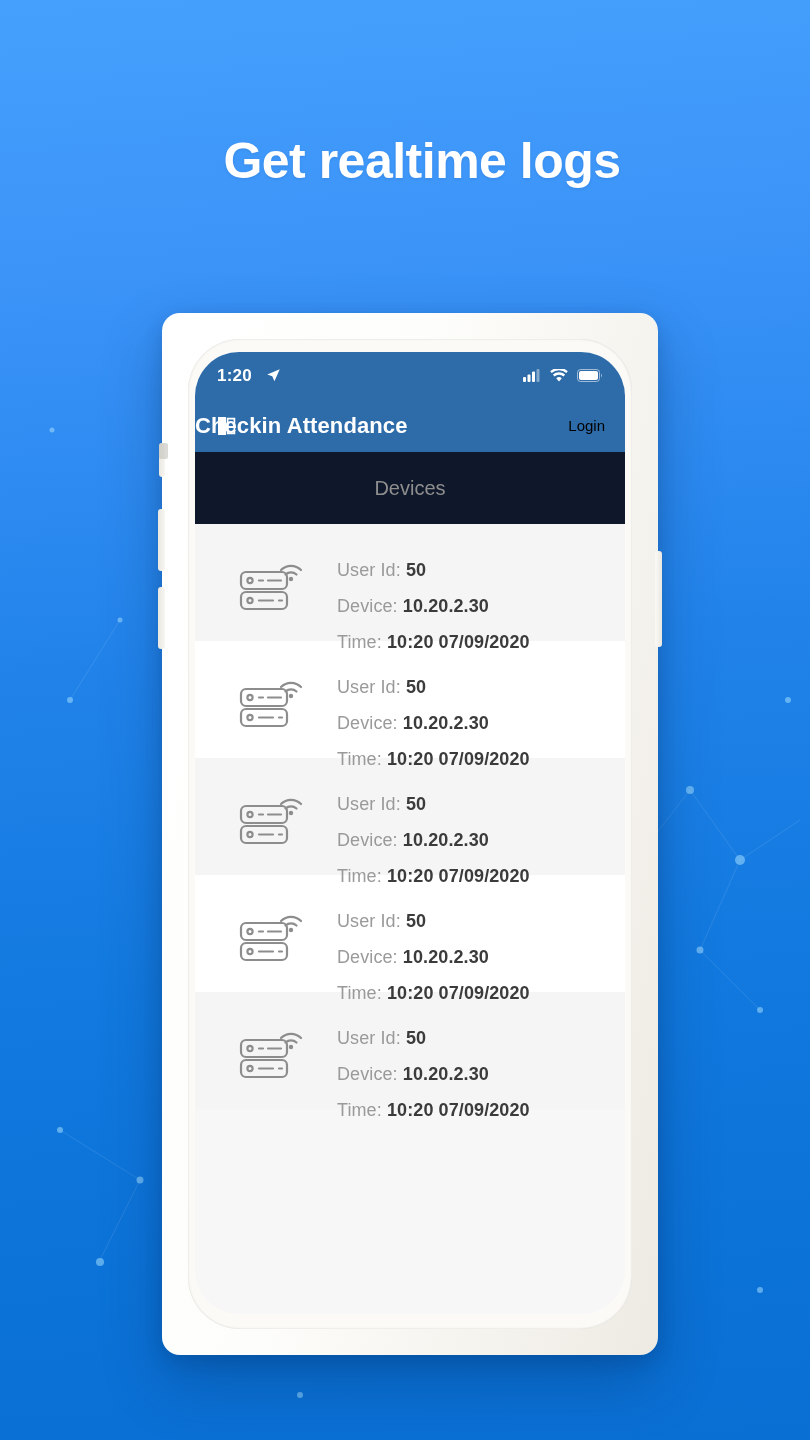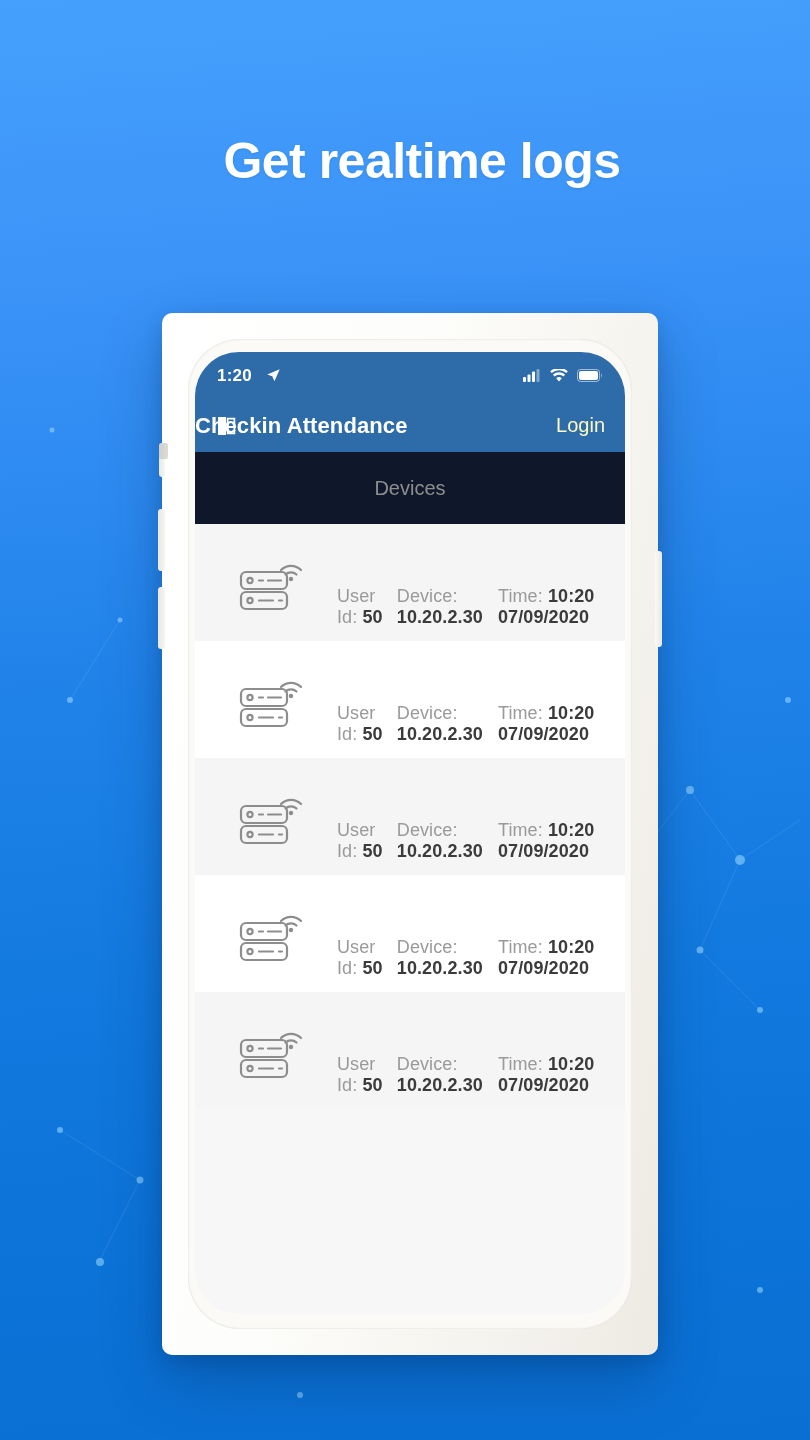--- a/index.html
+++ b/index.html
@@ -19,21 +19,21 @@
     text-align:center; color:#ffffff;
     font-size:50px; font-weight:bold; letter-spacing:-0.5px;
     text-shadow:0 1px 3px rgba(0,40,90,0.12);
   }
 
   
   .phone {
     position:absolute; left:162px; top:313px;
     width:496px; height:1042px;
     background:linear-gradient(100deg,#ffffff 0%,#fdfdfb 40%,#f4f2ec 78%,#eceae2 100%);
-    border-radius:10px;
+    border-radius:18px;
     box-shadow:0 26px 60px rgba(3,40,86,0.30), 0 6px 18px rgba(3,40,86,0.18);
   }
   .phone-inner-edge{
     position:absolute; left:26px; top:26px; right:26px; bottom:26px;
     border-radius:52px;
     background:#fbfaf7;
     box-shadow:inset 0 0 2px rgba(120,120,110,0.35);
   }
   .screen {
     position:absolute; left:33px; top:39px;
@@ -69,21 +69,21 @@
     display:flex; align-items:center; padding:0 20px;
     position:relative;
   }
   .appbar-icon { width:28px; height:28px; display:flex; align-items:center; }
   .appbar-title {
     position:absolute; left:0; right:0; text-align:left;
     color:#ffffff; font-size:22px; font-weight:bold; letter-spacing:0.1px;
     pointer-events:none;
   }
   .appbar-login {
-    margin-left:auto; color:#fef9c3; font-size:20px; font-weight:normal;
+    margin-left:auto; color:#000000; font-size:15px; font-weight:normal;
     position:relative; z-index:2;
   }
 
   
   .tabs { height:72px; background:#0f172a; display:flex; }
   .tab {
     flex:1; display:flex; align-items:center; justify-content:center;
     font-size:20px; color:#8e8e8e; position:relative;
   }
   .tab.active { color:#2e6cae; font-weight:bold; }
@@ -93,21 +93,21 @@
   }
 
   
   .list { background:#f7f7f7; height:837px; }
   .row {
     height:117px; display:flex; align-items:center;
     padding-left:42px; background:#f5f5f5;
   }
   .row.alt { background:#ffffff; }
   .row-icon { width:72px; height:58px; flex:none; margin-right:28px; }
-  .row-text { display:flex; flex-direction:row; gap:1px;margin-top:48px; }
+  .row-text { display:flex; flex-direction:column; gap:15px;margin-top:48px; }
   .row-line { font-size:18px; color:#9a9a9a; letter-spacing:0.1px; }
   .row-line b { color:#3b3b3b; font-weight:bold; }
   .list-empty { background:#f7f7f7; height:252px; }
 </style>
 </head>
 <body>
 
 <svg id="particles" viewBox="0 0 810 1440" preserveAspectRatio="none">
   <g stroke="rgba(255,255,255,0.10)" stroke-width="1" fill="none">
     <path d="M690 790 L740 860 L700 950 L760 1010"></path>

